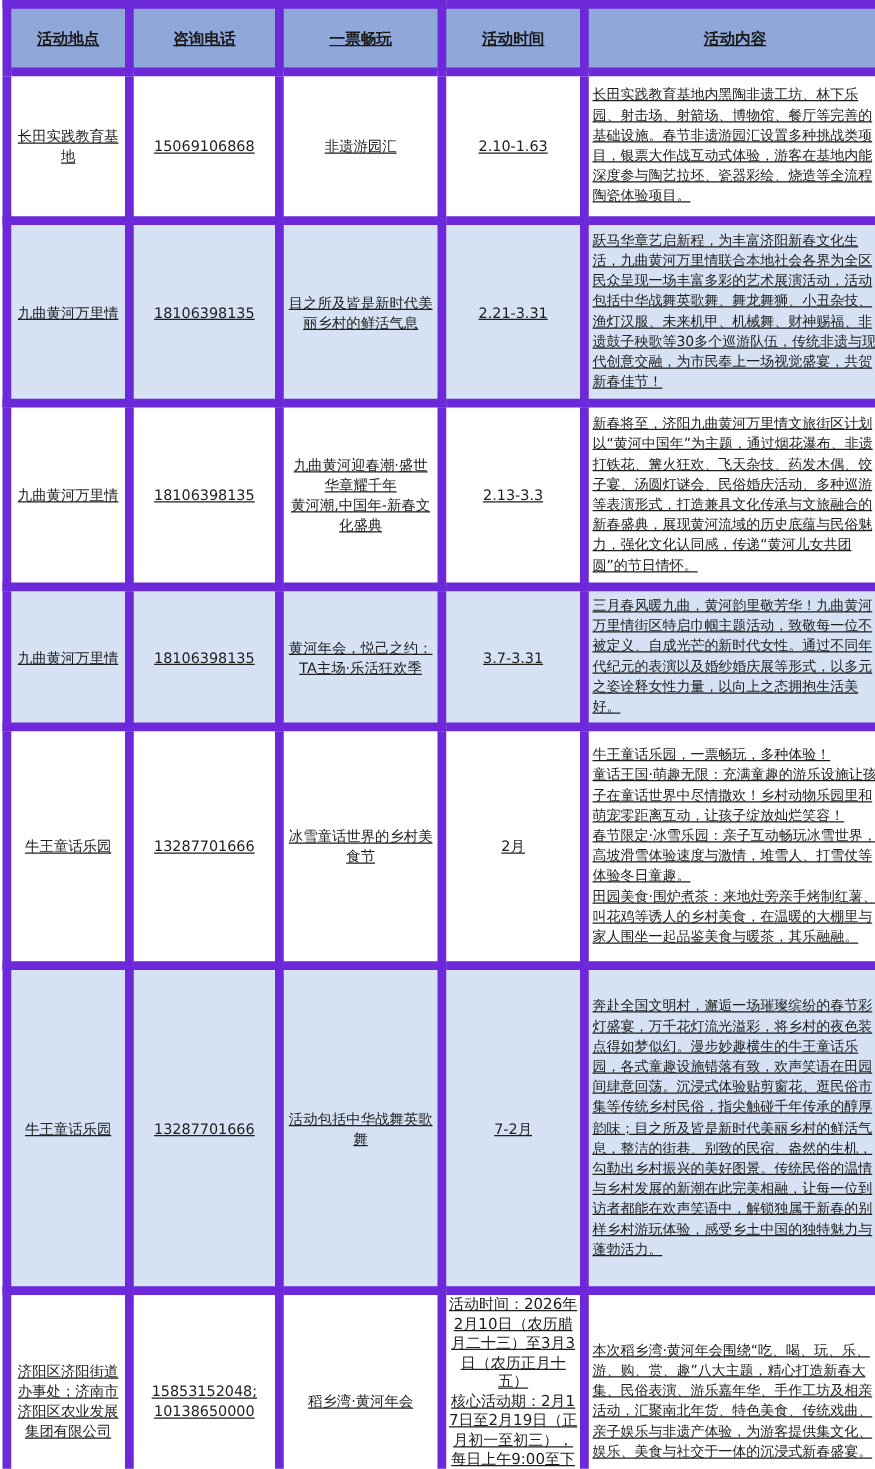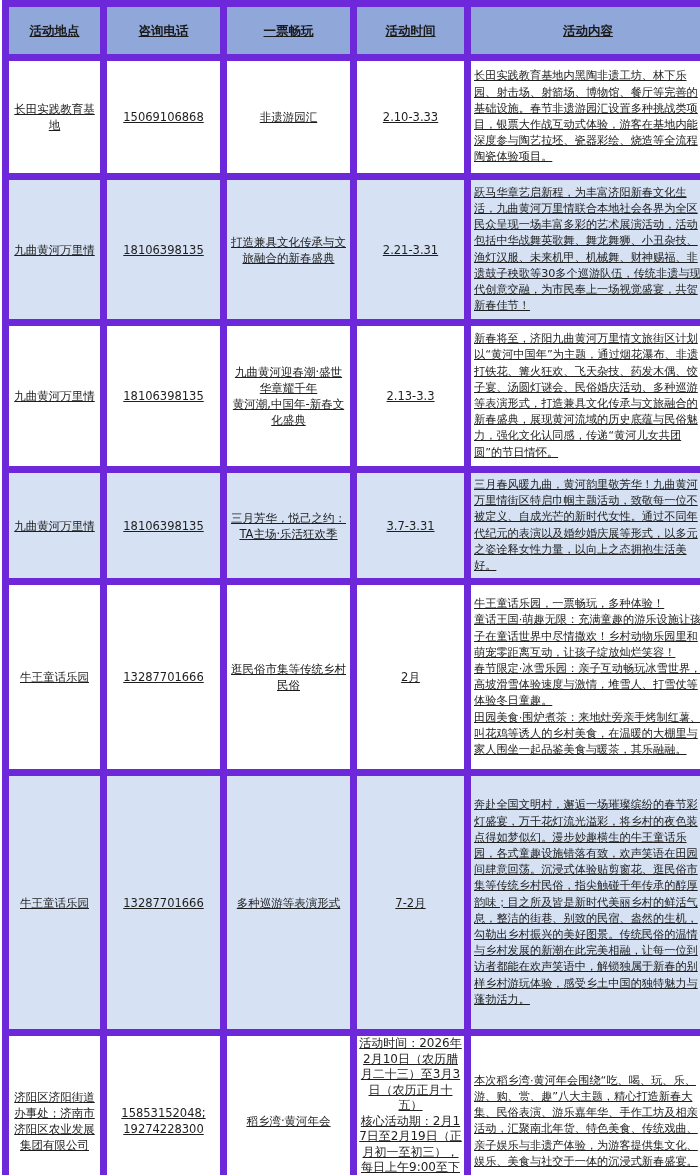--- a/index.html
+++ b/index.html
@@ -64,30 +64,30 @@
       <th>一票畅玩</th>
       <th>活动时间</th>
       <th>活动内容</th>
     </tr>
   </thead>
   <tbody>
     <tr style="height:119px">
       <td>长田实践教育基地</td>
       <td>15069106868</td>
       <td>非遗游园汇</td>
-      <td>2.10-3.33</td>
+      <td>2.10-1.63</td>
       <td class="content">
         <span class="line">长田实践教育基地内黑陶非遗工坊、林下乐园、射击场、射箭场、博物馆、餐厅等完善的基础设施。春节非遗游园汇设置多种挑战类项目，银票大作战互动式体验，游客在基地内能深度参与陶艺拉坯、瓷器彩绘、烧造等全流程陶瓷体验项目。</span>
       </td>
     </tr>
 
     <tr class="alt" style="height:146px">
       <td>九曲黄河万里情</td>
       <td>18106398135</td>
-      <td>打造兼具文化传承与文旅融合的新春盛典</td>
+      <td>目之所及皆是新时代美丽乡村的鲜活气息</td>
       <td>2.21-3.31</td>
       <td class="content">
         <span class="line">跃马华章艺启新程，为丰富济阳新春文化生活，九曲黄河万里情联合本地社会各界为全区民众呈现一场丰富多彩的艺术展演活动，活动包括中华战舞英歌舞、舞龙舞狮、小丑杂技、渔灯汉服、未来机甲、机械舞、财神赐福、非遗鼓子秧歌等30多个巡游队伍，传统非遗与现代创意交融，为市民奉上一场视觉盛宴，共贺新春佳节！</span>
       </td>
     </tr>
 
     <tr style="height:147px">
       <td>九曲黄河万里情</td>
       <td>18106398135</td>
       <td>
@@ -96,55 +96,55 @@
       </td>
       <td>2.13-3.3</td>
       <td class="content">
         <span class="line">新春将至，济阳九曲黄河万里情文旅街区计划以“黄河中国年”为主题，通过烟花瀑布、非遗打铁花、篝火狂欢、飞天杂技、药发木偶、饺子宴、汤圆灯谜会、民俗婚庆活动、多种巡游等表演形式，打造兼具文化传承与文旅融合的新春盛典，展现黄河流域的历史底蕴与民俗魅力，强化文化认同感，传递“黄河儿女共团圆”的节日情怀。</span>
       </td>
     </tr>
 
     <tr class="alt" style="height:107px">
       <td>九曲黄河万里情</td>
       <td>18106398135</td>
-      <td>三月芳华，悦己之约：TA主场·乐活狂欢季</td>
+      <td>黄河年会，悦己之约：TA主场·乐活狂欢季</td>
       <td>3.7-3.31</td>
       <td class="content">
         <span class="line">三月春风暖九曲，黄河韵里敬芳华！九曲黄河万里情街区特启巾帼主题活动，致敬每一位不被定义、自成光芒的新时代女性。通过不同年代纪元的表演以及婚纱婚庆展等形式，以多元之姿诠释女性力量，以向上之态拥抱生活美好。</span>
       </td>
     </tr>
 
     <tr style="height:191px">
       <td>牛王童话乐园</td>
       <td>13287701666</td>
-      <td>逛民俗市集等传统乡村民俗</td>
+      <td>冰雪童话世界的乡村美食节</td>
       <td>2月</td>
       <td class="content">
         <span class="line">牛王童话乐园，一票畅玩，多种体验！</span>
         <span class="line">童话王国·萌趣无限：充满童趣的游乐设施让孩子在童话世界中尽情撒欢！乡村动物乐园里和萌宠零距离互动，让孩子绽放灿烂笑容！</span>
         <span class="line">春节限定·冰雪乐园：亲子互动畅玩冰雪世界，高坡滑雪体验速度与激情，堆雪人、打雪仗等体验冬日童趣。</span>
         <span class="line">田园美食·围炉煮茶：来地灶旁亲手烤制红薯、叫花鸡等诱人的乡村美食，在温暖的大棚里与家人围坐一起品鉴美食与暖茶，其乐融融。</span>
       </td>
     </tr>
 
     <tr class="alt" style="height:260px">
       <td>牛王童话乐园</td>
       <td>13287701666</td>
-      <td>多种巡游等表演形式</td>
+      <td>活动包括中华战舞英歌舞</td>
       <td>7-2月</td>
       <td class="content">
         <span class="line">奔赴全国文明村，邂逅一场璀璨缤纷的春节彩灯盛宴，万千花灯流光溢彩，将乡村的夜色装点得如梦似幻。漫步妙趣横生的牛王童话乐园，各式童趣设施错落有致，欢声笑语在田园间肆意回荡。沉浸式体验贴剪窗花、逛民俗市集等传统乡村民俗，指尖触碰千年传承的醇厚韵味；目之所及皆是新时代美丽乡村的鲜活气息，整洁的街巷、别致的民宿、盎然的生机，勾勒出乡村振兴的美好图景。传统民俗的温情与乡村发展的新潮在此完美相融，让每一位到访者都能在欢声笑语中，解锁独属于新春的别样乡村游玩体验，感受乡土中国的独特魅力与蓬勃活力。</span>
       </td>
     </tr>
 
     <tr style="height:152px">
       <td>济阳区济阳街道办事处；济南市济阳区农业发展集团有限公司</td>
       <td>
         <span style="display:block">15853152048;</span>
-        <span style="display:block">19274228300</span>
+        <span style="display:block">10138650000</span>
       </td>
       <td>稻乡湾·黄河年会</td>
       <td class="time-multi">
         <span style="display:block">活动时间：2026年2月10日（农历腊月二十三）至3月3日（农历正月十五）</span>
         <span style="display:block">核心活动期：2月17日至2月19日（正月初一至初三），每日上午9:00至下午5:00集中开展主要活动。</span>
       </td>
       <td class="content">
         <span class="line">本次稻乡湾·黄河年会围绕“吃、喝、玩、乐、游、购、赏、趣”八大主题，精心打造新春大集、民俗表演、游乐嘉年华、手作工坊及相亲活动，汇聚南北年货、特色美食、传统戏曲、亲子娱乐与非遗产体验，为游客提供集文化、娱乐、美食与社交于一体的沉浸式新春盛宴。</span>
       </td>
     </tr>

